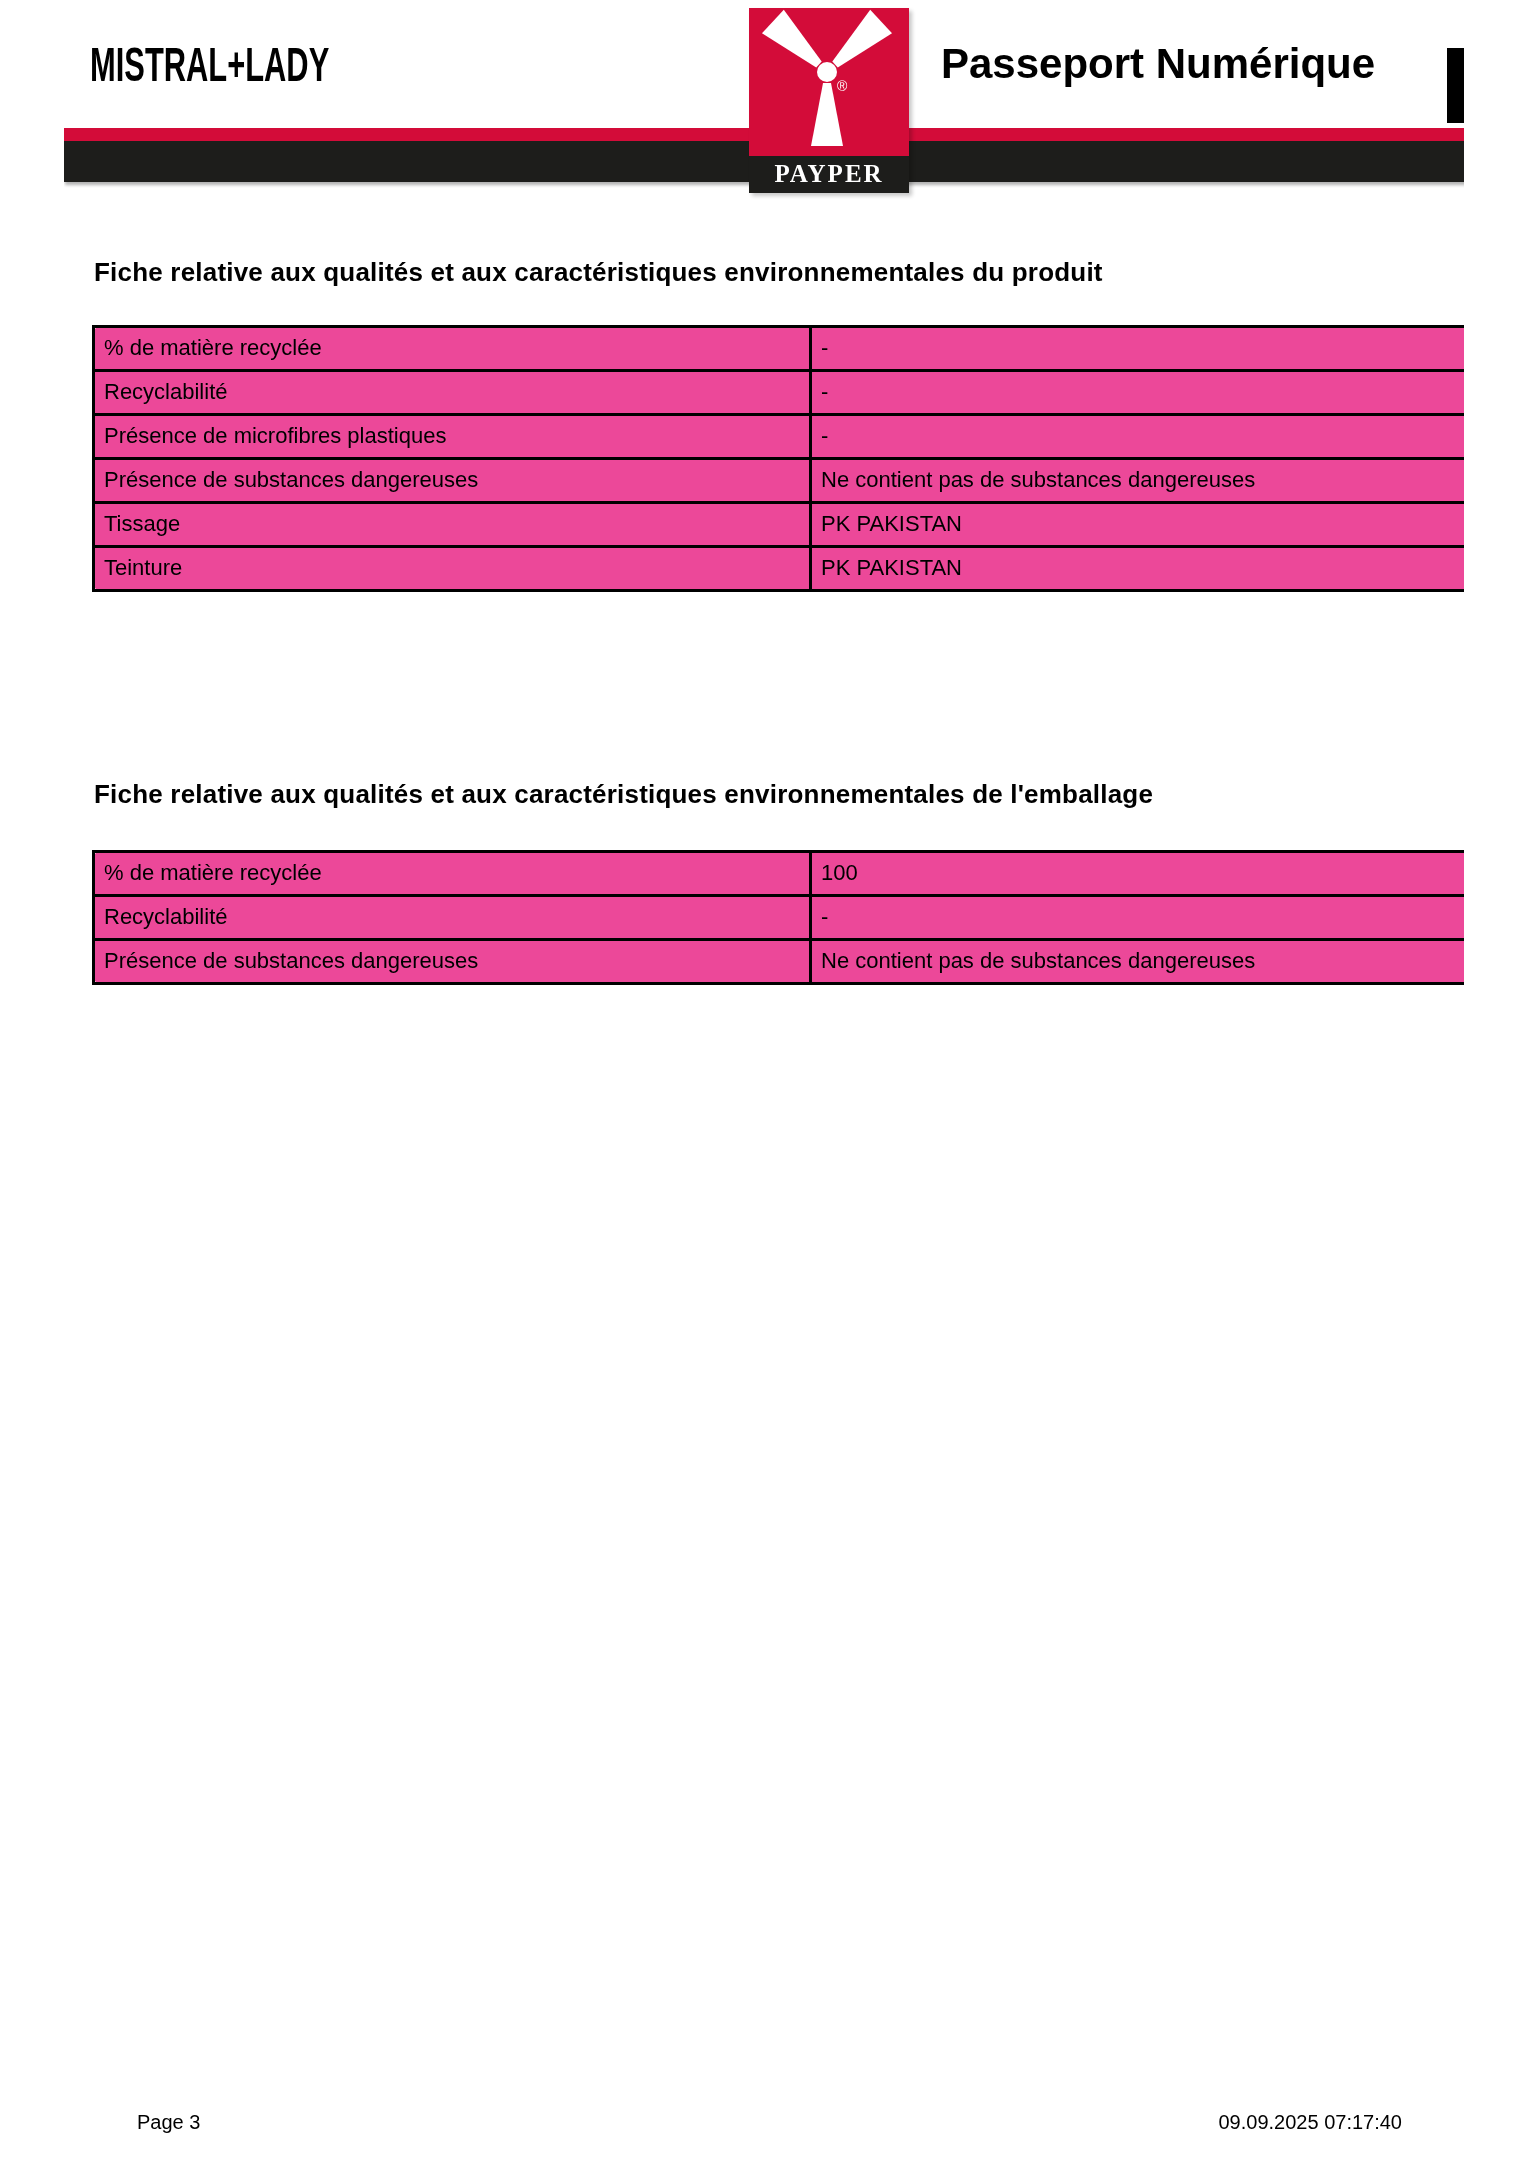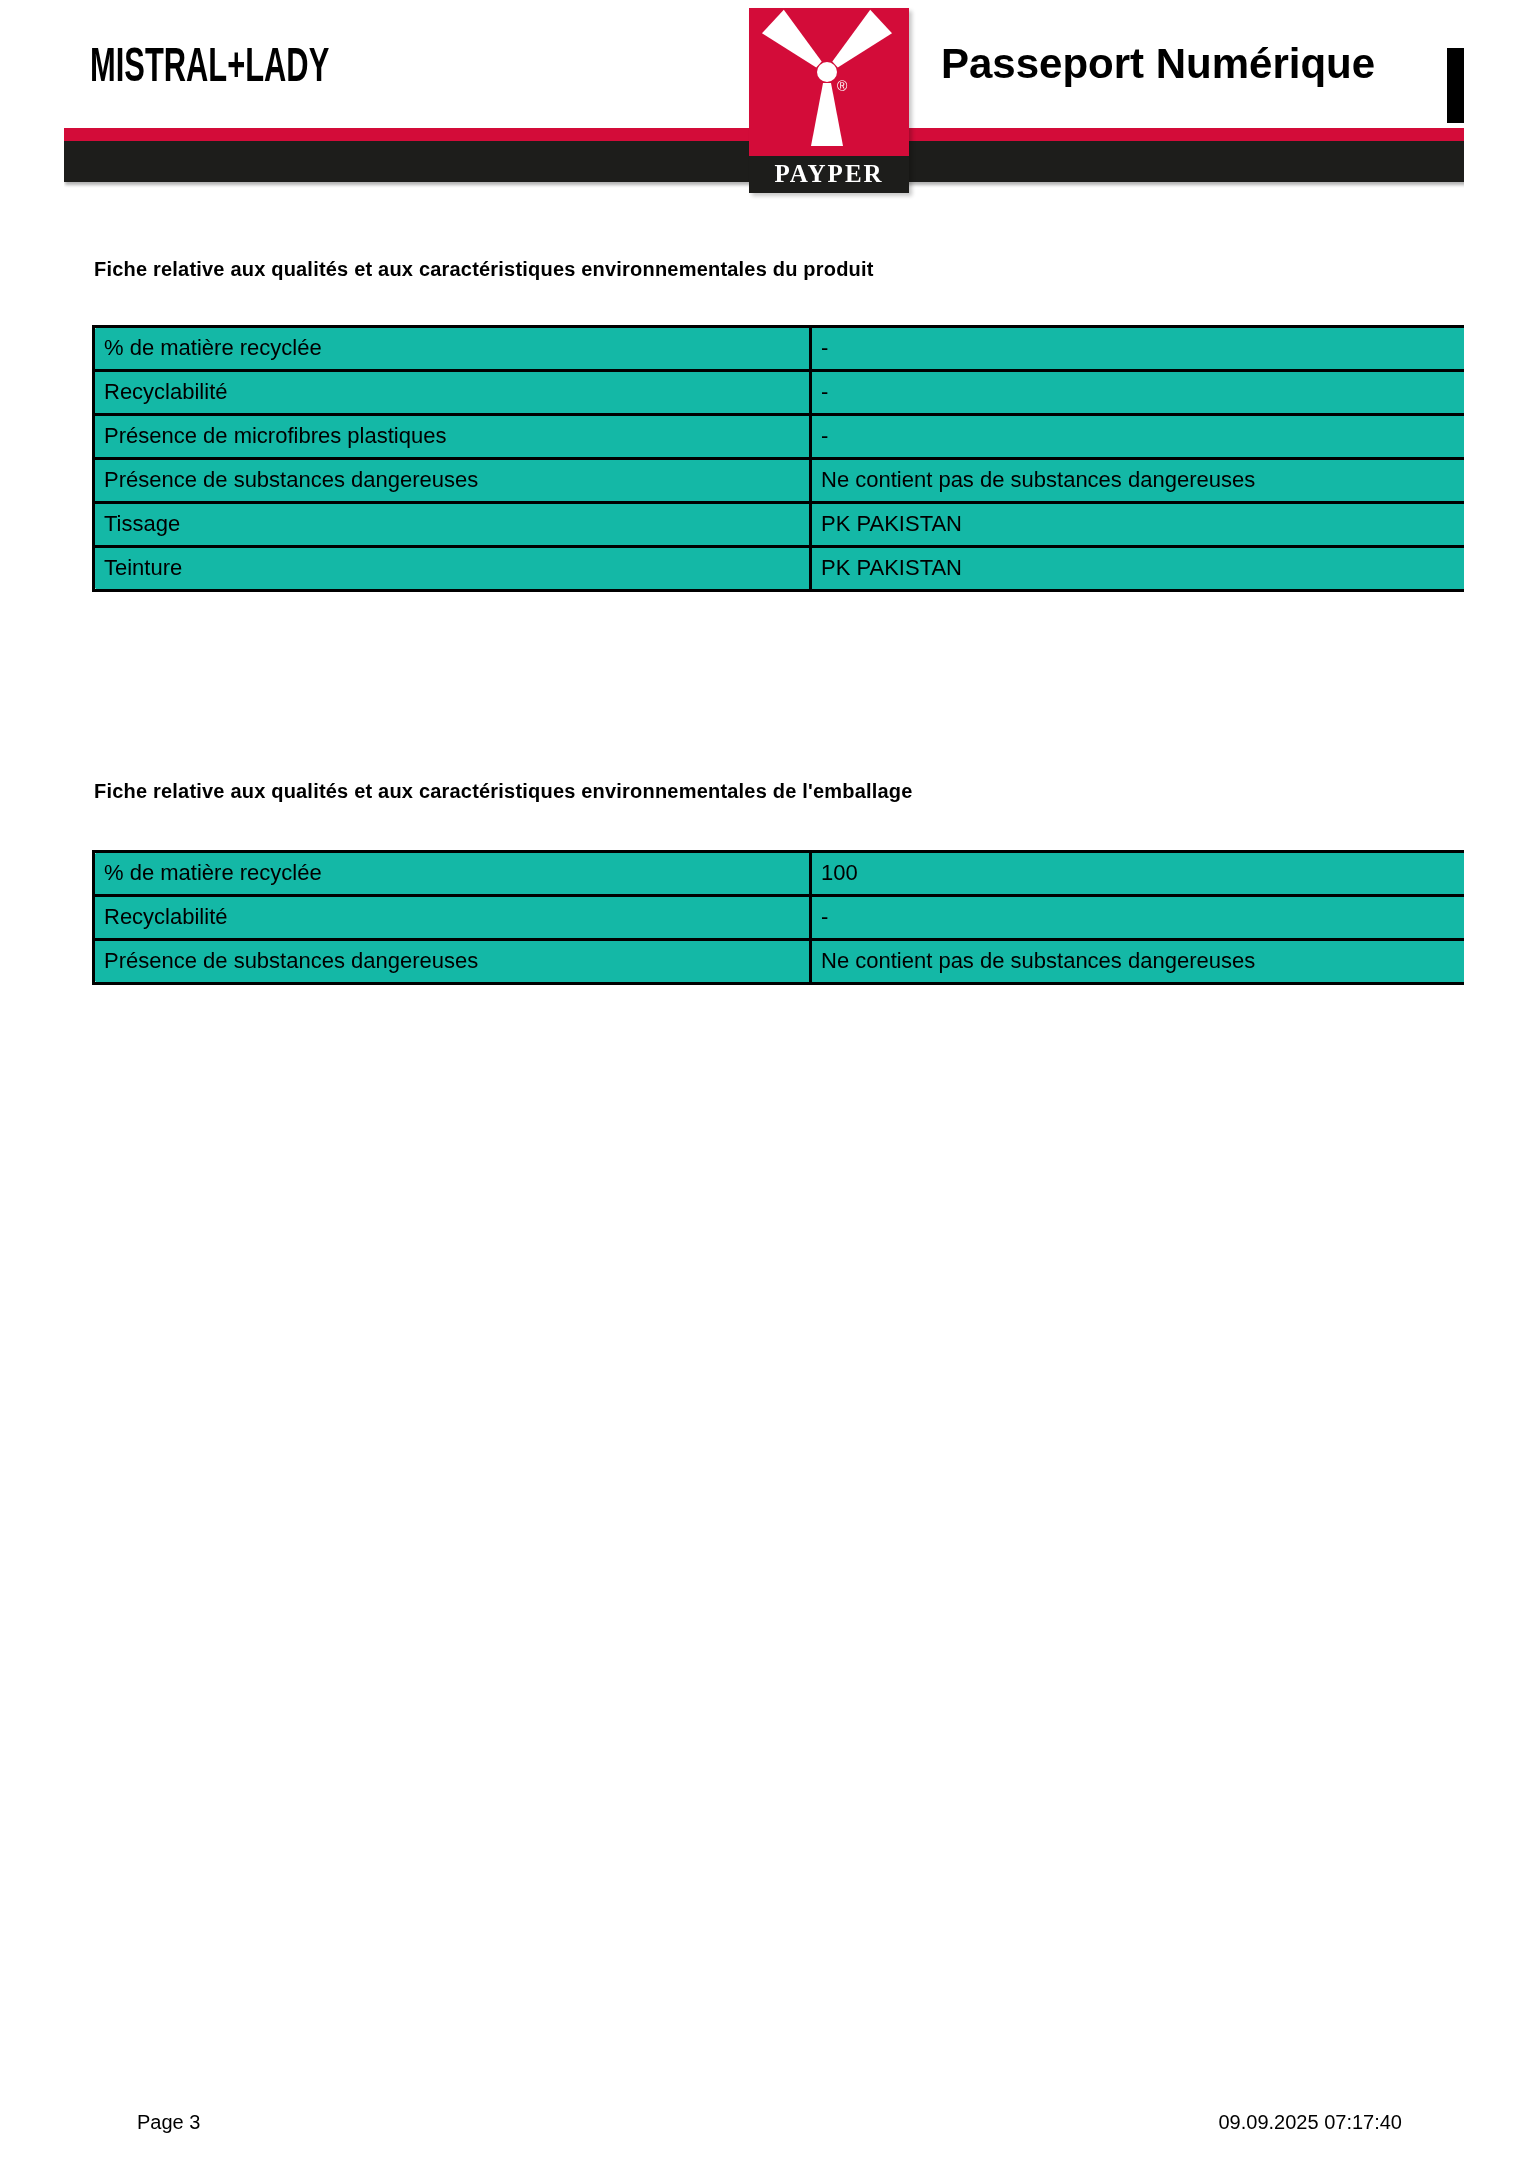--- a/index.html
+++ b/index.html
@@ -48,29 +48,29 @@
   .fr-badge{
     position:absolute; left:1383px; top:20px; width:70px; height:75px;
     background:var(--badge-bg,#000);
     color:#8b5cf6; font-size:25px; letter-spacing:1px;
     display:flex; align-items:center; justify-content:center;margin-top:28px;
   }
 
   
   .sec-title{
     position:absolute; left:30px;
-    font-size:20px; font-weight:700; letter-spacing:.2px; line-height:1.1;
+    font-size:26px; font-weight:700; letter-spacing:.2px; line-height:1.1;
     white-space:nowrap;
   }
   .sec-title-0{ top:258px; }
   .sec-title-1{ top:780px; }
 
   table.sheet{
     position:absolute; left:28px; width:1424px;
-    border-collapse:collapse; table-layout:fixed; background:#14b8a6;border-radius:12px;
+    border-collapse:collapse; table-layout:fixed; background:#ec4899;border-radius:12px;
   }
   .sheet-0{ top:325px; }
   .sheet-1{ top:850px; }
   table.sheet td{
     border:3px solid #000; height:44px; vertical-align:middle;
     font-size:22px; line-height:1.1; padding:0 10px 0 9px;
     overflow:hidden; white-space:nowrap;
   }
   col.c-label{ width:717px; }
 

